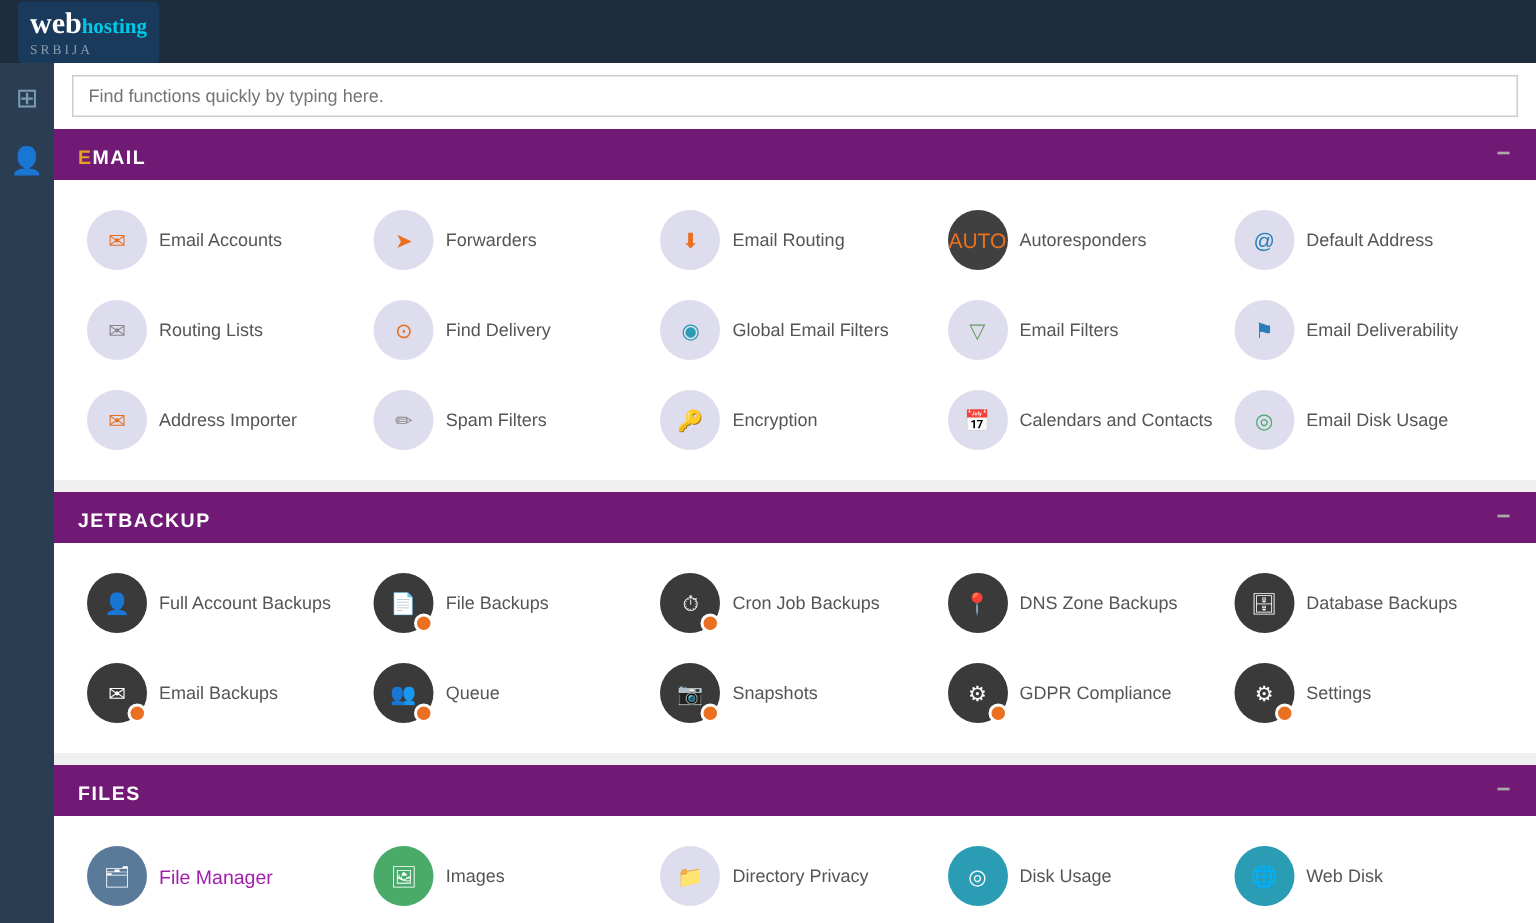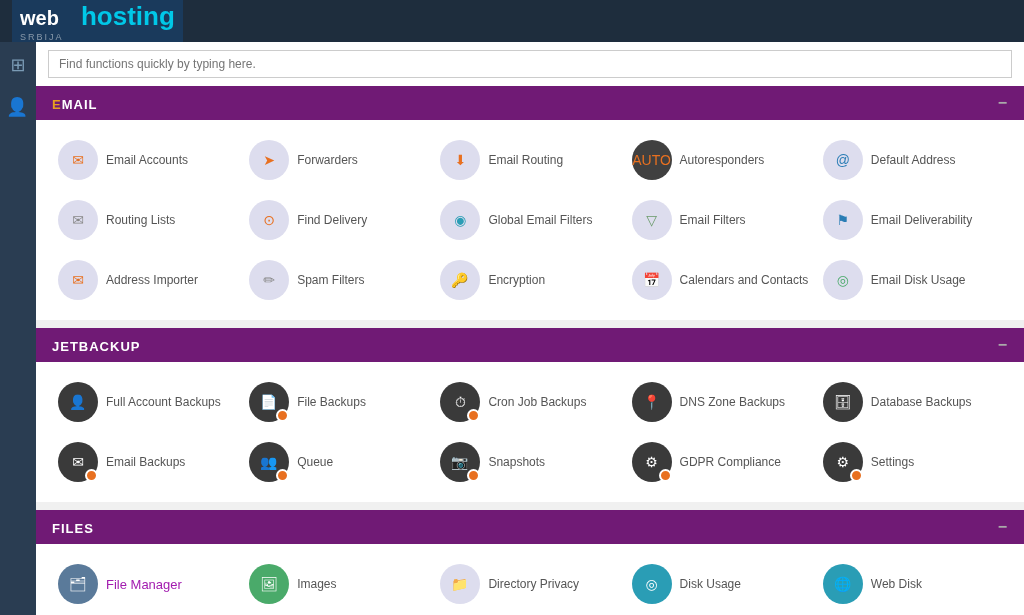--- a/index.html
+++ b/index.html
@@ -5,20 +5,21 @@
     * { box-sizing: border-box; margin: 0; padding: 0; }
     body { font-family: 'Segoe UI', Arial, sans-serif; background: #f0f0f0; font-size: 13px; color: #333; }
 
     
     .header {
       background: #1e2d3d;
       height: 42px;
       display: flex;
       align-items: center;
       padding: 0 12px;
+      font-family: Liberation Serif, serif;
     }
 
     
     .search-bar {
       background: white;
       padding: 8px 12px;
       display: flex;
       align-items: center;
     }
     .search-bar input {
@@ -110,21 +111,21 @@
       background: #e87020;
       border-radius: 50%;
       border: 2px solid white;
     }
     .logo-main {
       display: flex;
       align-items: baseline;
       gap: 0;
     }
     .logo-web2 { color: white; font-size: 20px; font-weight: 900; }
-    .logo-hosting2 { color: #00c8e8; font-size: 26px; font-weight: 900; margin-left: 22px; }
+    .logo-hosting2 { color: #00c8e8; font-size: 14px; font-weight: 900; }
     .logo-sub { color: #8899aa; font-size: 9px; letter-spacing: 2px; text-transform: uppercase; }
   </style>
 </head>
 <body>
 
 <div class="header">
   <div style="display:flex;align-items:center;gap:8px;">
     <div style="background:#1a3a5c;border-radius:3px;padding:4px 8px;">
       <div class="logo-main">
         <span class="logo-web2">web</span>

